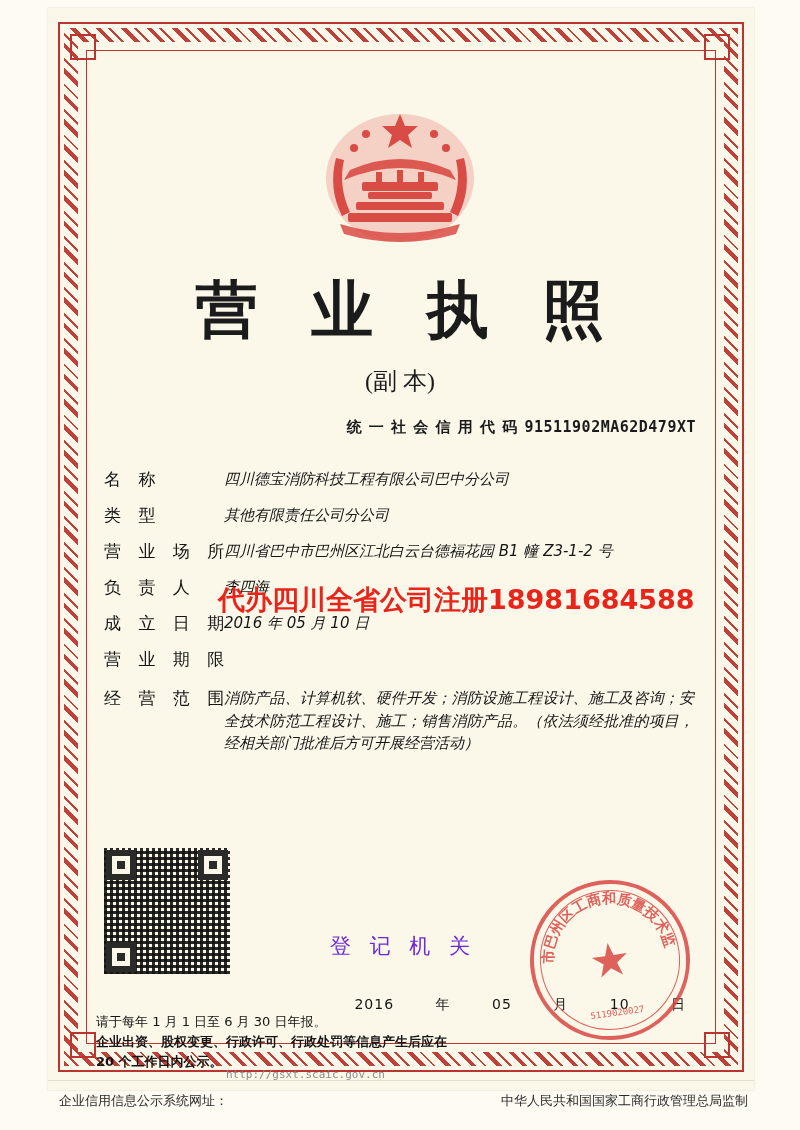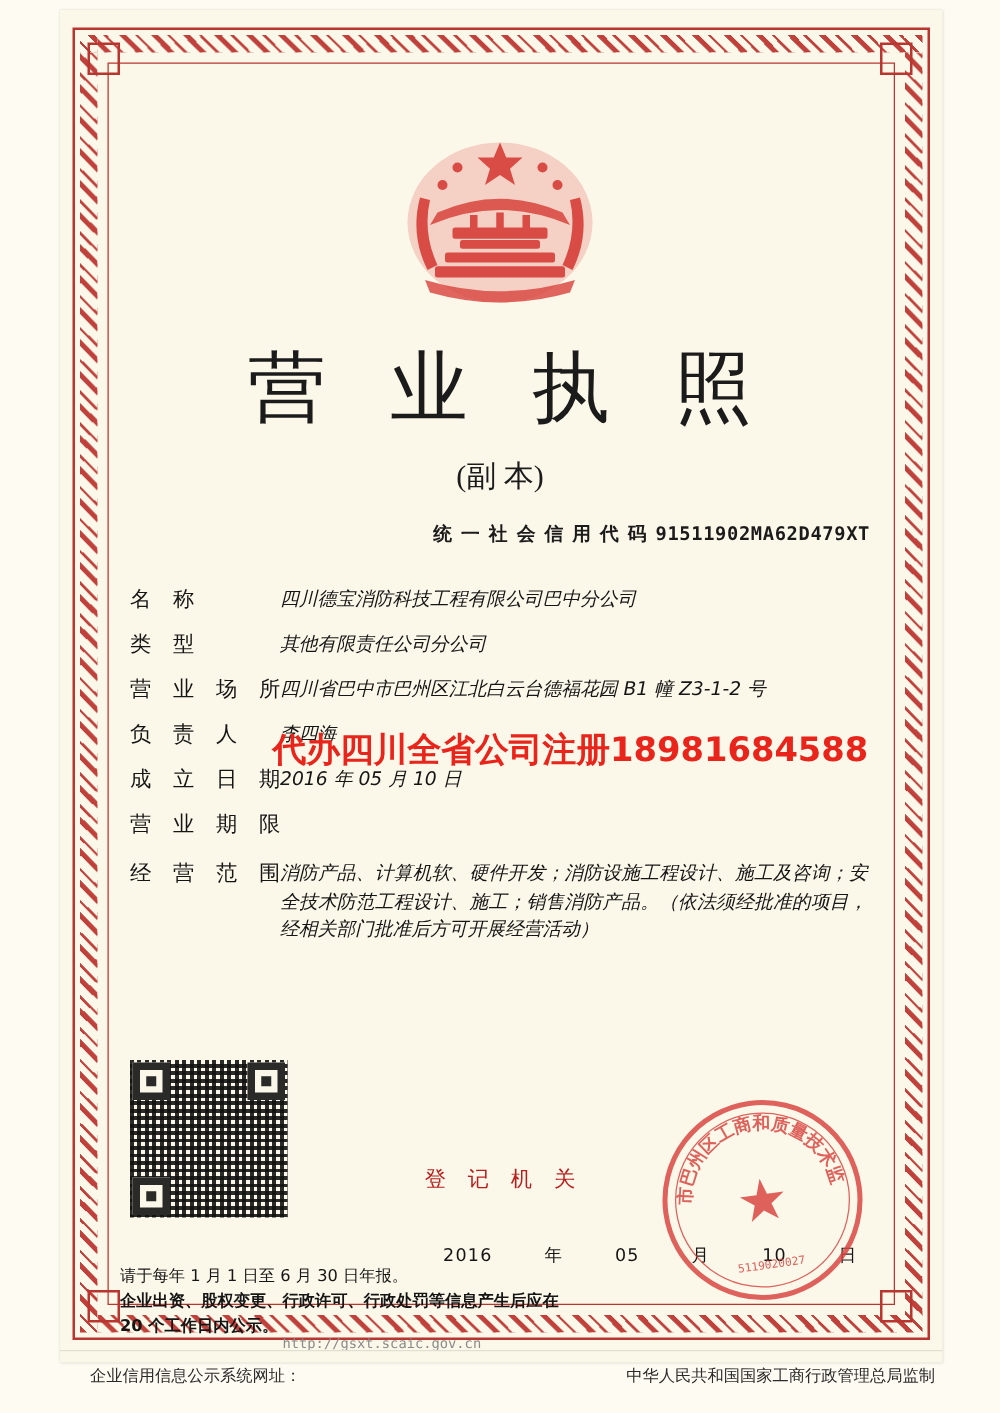--- a/index.html
+++ b/index.html
@@ -66,21 +66,21 @@
     width: 180px; height: 148px;
   }
   .emblem svg { display:block; }
 
   
   .title {
     position: absolute;
     top: 268px; left: 0; right: 0;
     text-align: center;
     font-family: "DejaVu Sans", sans-serif;
-    font-weight: 400;
+    font-weight: 700;
     font-size: 62px;
     letter-spacing: 16px;
     color: #1b1b1b;
     text-indent: 16px;
   }
   .subtitle {
     position: absolute;
     top: 365px; left: 0; right: 0;
     text-align: center;
     font-size: 24px;
@@ -164,23 +164,23 @@
   .qr .eye.bl { left: 2px; bottom: 2px; }
   .qr .eye i {
     position:absolute; left: 5px; top: 5px; width: 8px; height: 8px; background:#1b1b1b;
   }
 
   
   .registry {
     position: absolute;
     left: 0; right: 0; top: 932px;
     text-align: center;
-    font-size: 17px;
+    font-size: 21px;
     letter-spacing: 6px;
-    color: #b91c1c;
+    color: #6d28d9;
     font-family: "DejaVu Sans", sans-serif;
     text-indent: 6px;
   }
   .date-line {
     position: absolute;
     top: 996px; right: 96px;
     font-size: 14px;
     color: #151515;
     font-family: "DejaVu Sans", sans-serif;
     letter-spacing: 1px;
@@ -233,21 +233,21 @@
     position: absolute;
     left: 226px; top: 1068px;
     font-size: 11px;
     color: #8a8a8a;
     font-family: "DejaVu Sans Mono", monospace;
   }
 
   
   .footer-left {
     position: absolute;
-    left: 72px; top: 1092px;
+    left: 59px; top: 1092px;
     font-size: 13px;
     color: #2b2b2b;
     font-family: "DejaVu Sans", sans-serif;
   }
   .footer-right {
     position: absolute;
     right: 52px; top: 1092px;
     font-size: 13px;
     color: #2b2b2b;
     font-family: "DejaVu Sans", sans-serif;

